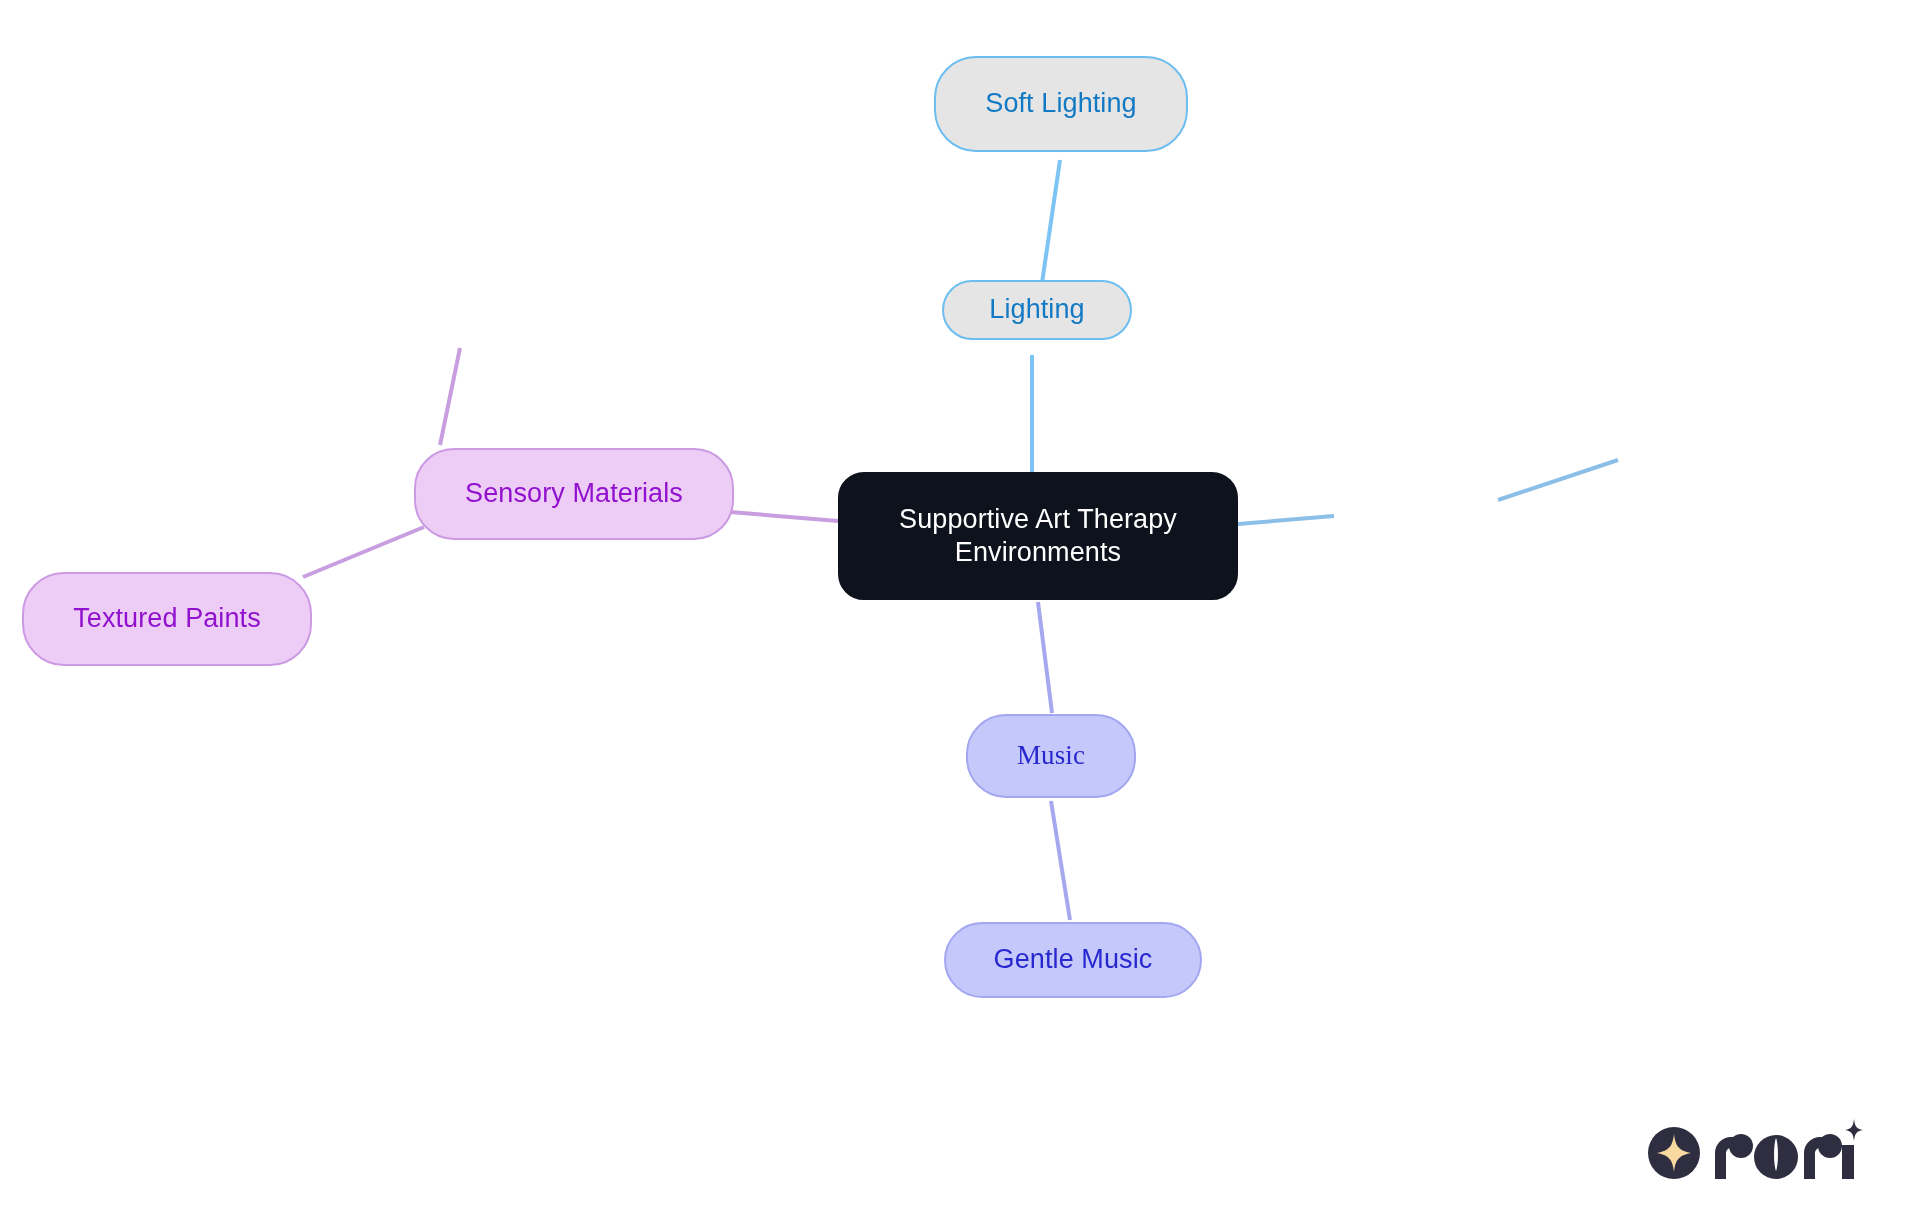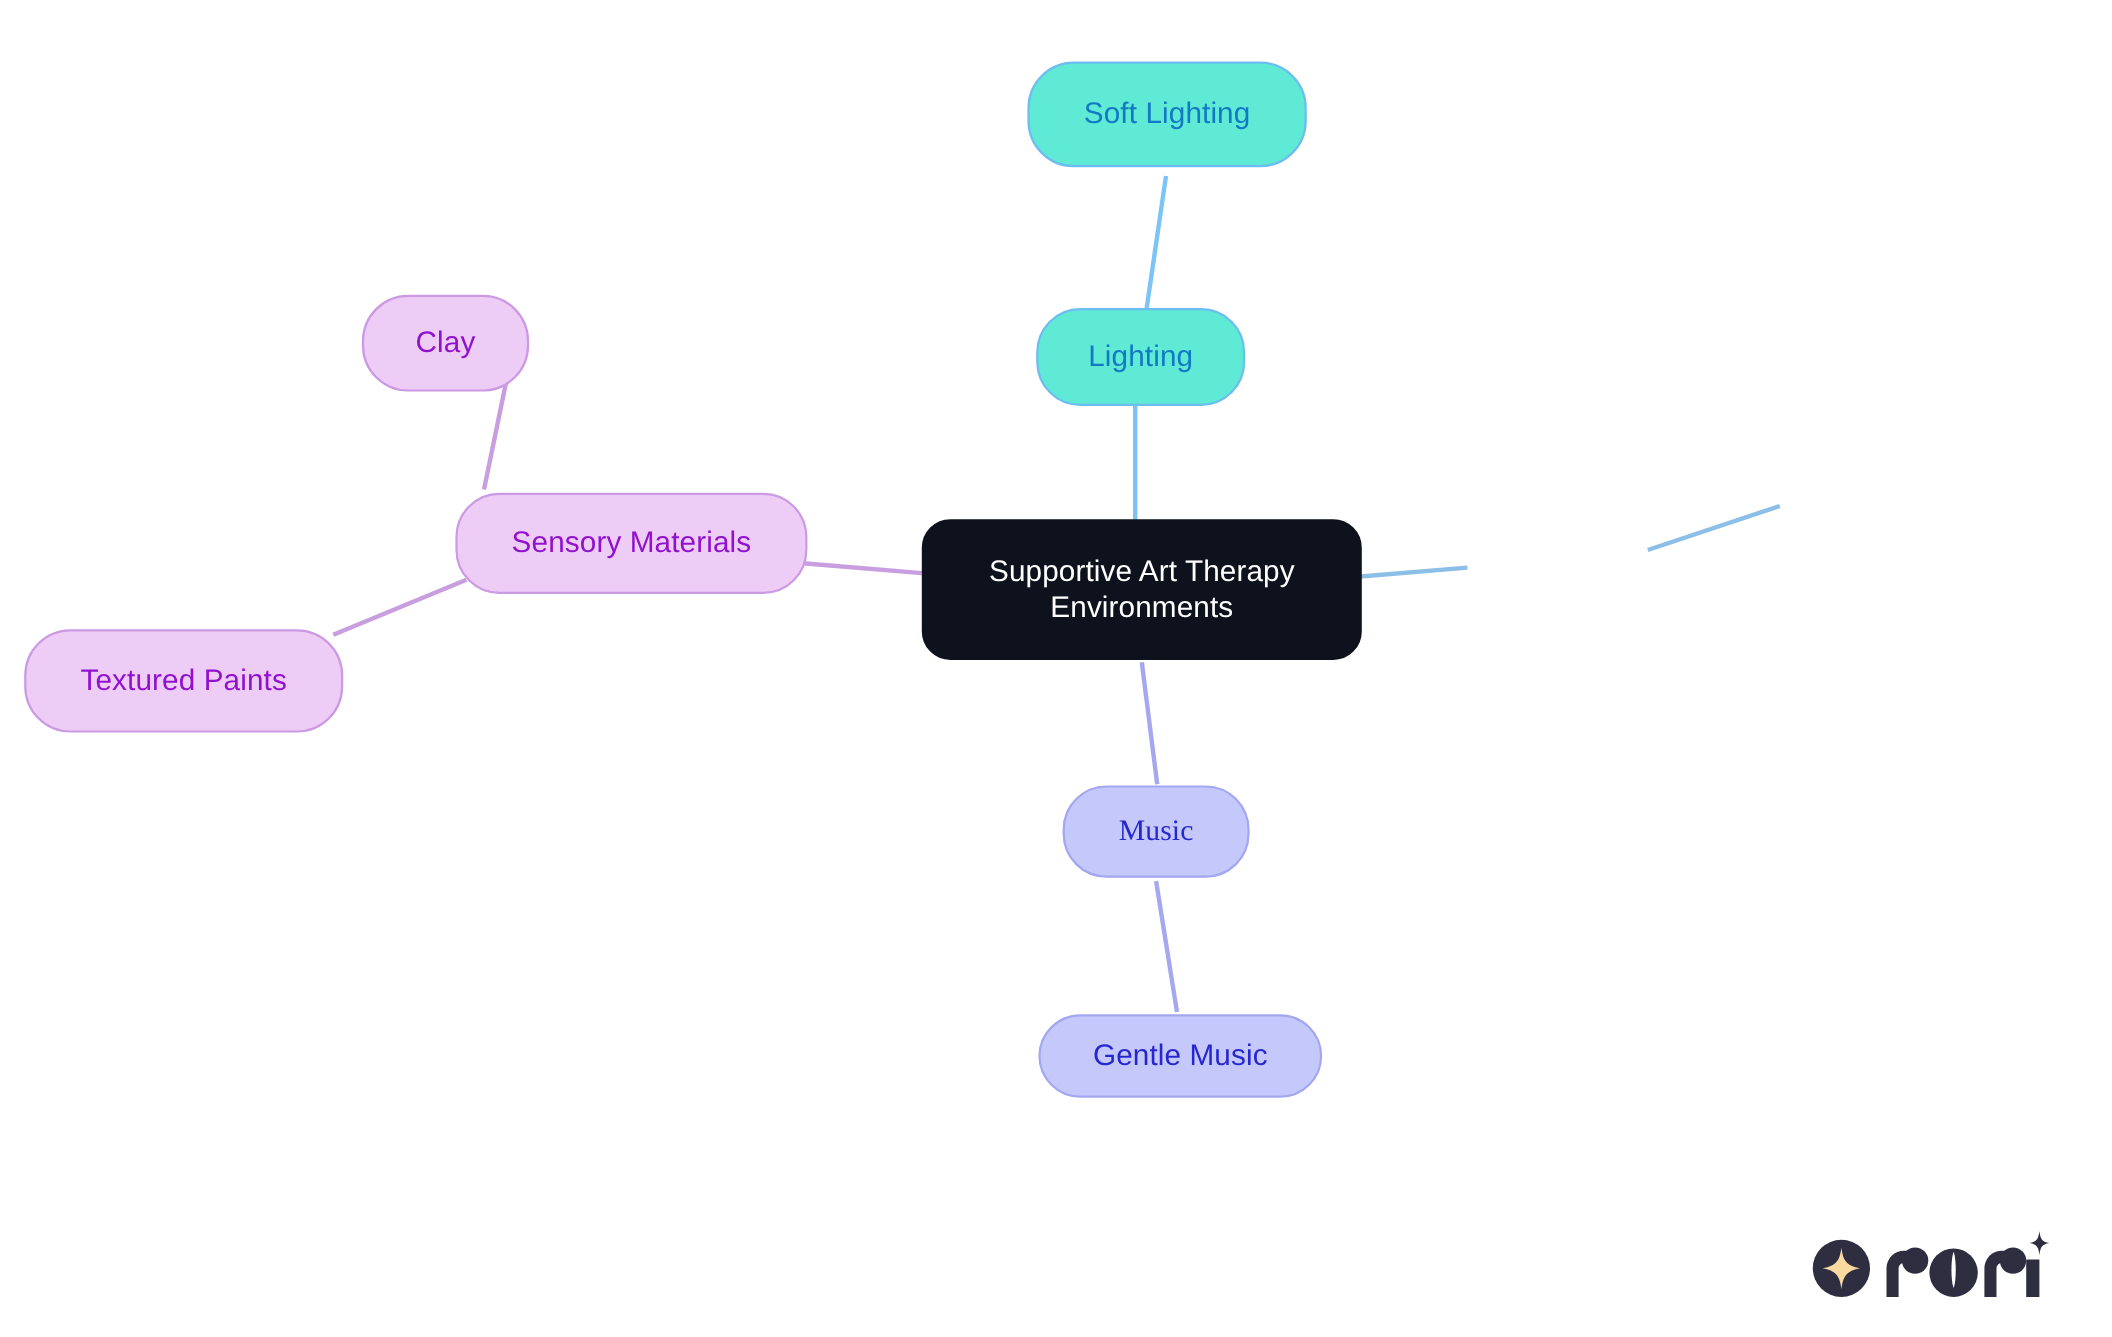--- a/index.html
+++ b/index.html
@@ -63,21 +63,21 @@
   }
 
   .node-leaf {
     border-radius: 42px;
     font-size: 27px;
     font-weight: 400;
   }
 
   
   .theme-lighting {
-    background: #5eead4;
+    background: #e5e5e5;
     border-color: #6cbdf0;
     color: #1279c4;
   }
 
   
   .theme-colors {
     background: #d3e5fb;
     border-color: #a8cdf2;
     color: #1f66cc;
   }
@@ -129,33 +129,32 @@
     <path d="M 838 521 L 730 512" fill="none" stroke="#c89ee0" stroke-width="4"></path>
 
     <path d="M 440 445 L 460 348" fill="none" stroke="#c89ee0" stroke-width="4"></path>
 
     <path d="M 424 527 L 303 577" fill="none" stroke="#c89ee0" stroke-width="4"></path>
   </svg>
 
   <div class="node node-root" style="left:838px; top:472px; width:400px; height:128px;">Supportive Art Therapy
 Environments</div>
 
-  <div class="node node-branch theme-lighting" style="left:942px; top:280px; width:190px; height:89px;">Lighting</div>
+  <div class="node node-branch theme-lighting" style="left:942px; top:280px; width:190px; height:60px;">Lighting</div>
 
   <div class="node node-leaf theme-lighting" style="left:934px; top:56px; width:254px; height:96px;">Soft Lighting</div>
 
 
 
   <div class="node node-branch theme-music" style="left:966px; top:714px; width:170px; height:84px;font-family:Liberation Serif, serif;">Music</div>
 
   <div class="node node-leaf theme-music" style="left:944px; top:922px; width:258px; height:76px;">Gentle Music</div>
 
   <div class="node node-branch theme-sensory" style="left:414px; top:448px; width:320px; height:92px;">Sensory Materials</div>
 
-  <div class="node node-leaf theme-sensory" style="left:329px; top:268px; width:152px; height:88px;">Clay</div>
 
   <div class="node node-leaf theme-sensory" style="left:22px; top:572px; width:290px; height:94px;">Textured Paints</div>
 
   <div id="brand-logo">
     <svg width="220" height="70" viewBox="0 0 220 70">
 
       <circle cx="29" cy="40" r="26" fill="#2f2e41"></circle>
       <path d="M29 21 C30.5 33 33.5 37.5 46 40 C33.5 42.5 30.5 47 29 59 C27.5 47 24.5 42.5 12 40 C24.5 37.5 27.5 33 29 21 Z" fill="#f8d9a0"></path>
 
       <path d="M70 40 a16 16 0 0 1 16 -16 h6 v11 h-6 a5 5 0 0 0 -5 5 v26 h-11 Z" fill="#2f2e41"></path>

